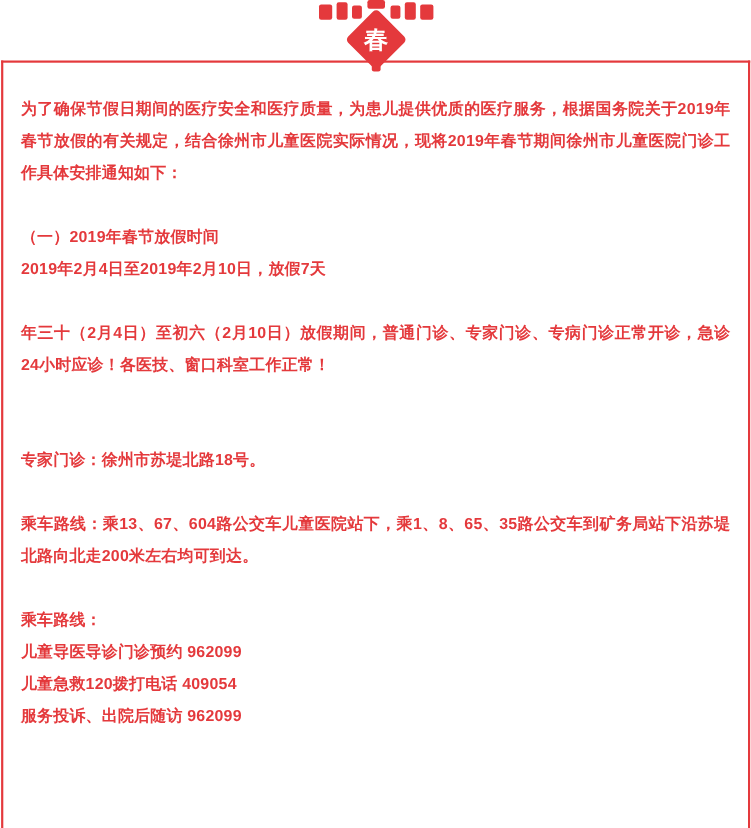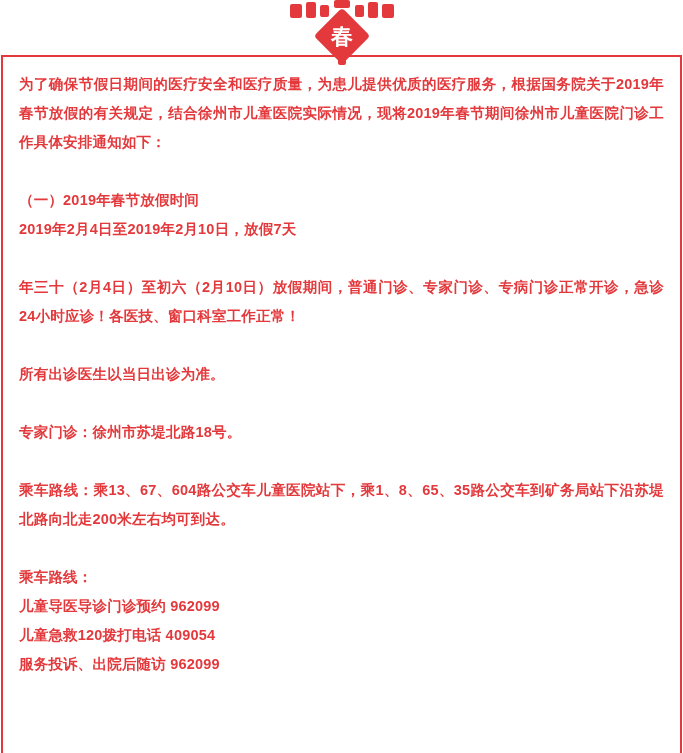--- a/index.html
+++ b/index.html
@@ -43,21 +43,21 @@
     width: 681px;
     height: 698px;
     border: 2px solid #e4393c;
     border-bottom: none;
     box-sizing: border-box;
     background: transparent;
   }
   .content {
     position: absolute;
     left: 16px;
-    top: 70px;
+    top: 86px;
     width: 651px;
     box-sizing: border-box;
     padding: 0 3px;
   }
   .para {
     color: #e4393c;
     font-size: 14.5px;
     font-weight: bold;
     line-height: 29px;
     letter-spacing: 0.2px;
@@ -99,21 +99,20 @@
   <div class="frame"></div>
 
   <div class="content">
     <p class="para">为了确保节假日期间的医疗安全和医疗质量，为患儿提供优质的医疗服务，根据国务院关于2019年春节放假的有关规定，结合徐州市儿童医院实际情况，现将2019年春节期间徐州市儿童医院门诊工作具体安排通知如下：</p>
     <div class="spacer-lg"></div>
     <p class="para">（一）2019年春节放假时间</p>
     <p class="para">2019年2月4日至2019年2月10日，放假7天</p>
     <div class="spacer-md"></div>
     <p class="para">年三十（2月4日）至初六（2月10日）放假期间，普通门诊、专家门诊、专病门诊正常开诊，急诊24小时应诊！各医技、窗口科室工作正常！</p>
     <div class="spacer-md"></div>
-    <p class="para">所有出诊医生以当日出诊为准。</p>
     <div class="spacer-md"></div>
     <p class="para">专家门诊：徐州市苏堤北路18号。</p>
     <div class="spacer-md"></div>
     <p class="para">乘车路线：乘13、67、604路公交车儿童医院站下，乘1、8、65、35路公交车到矿务局站下沿苏堤北路向北走200米左右均可到达。</p>
     <div class="spacer-md"></div>
     <p class="para">乘车路线：</p>
     <p class="para">儿童导医导诊门诊预约 962099</p>
     <p class="para">儿童急救120拨打电话 409054</p>
     <p class="para">服务投诉、出院后随访 962099</p>
   </div>

